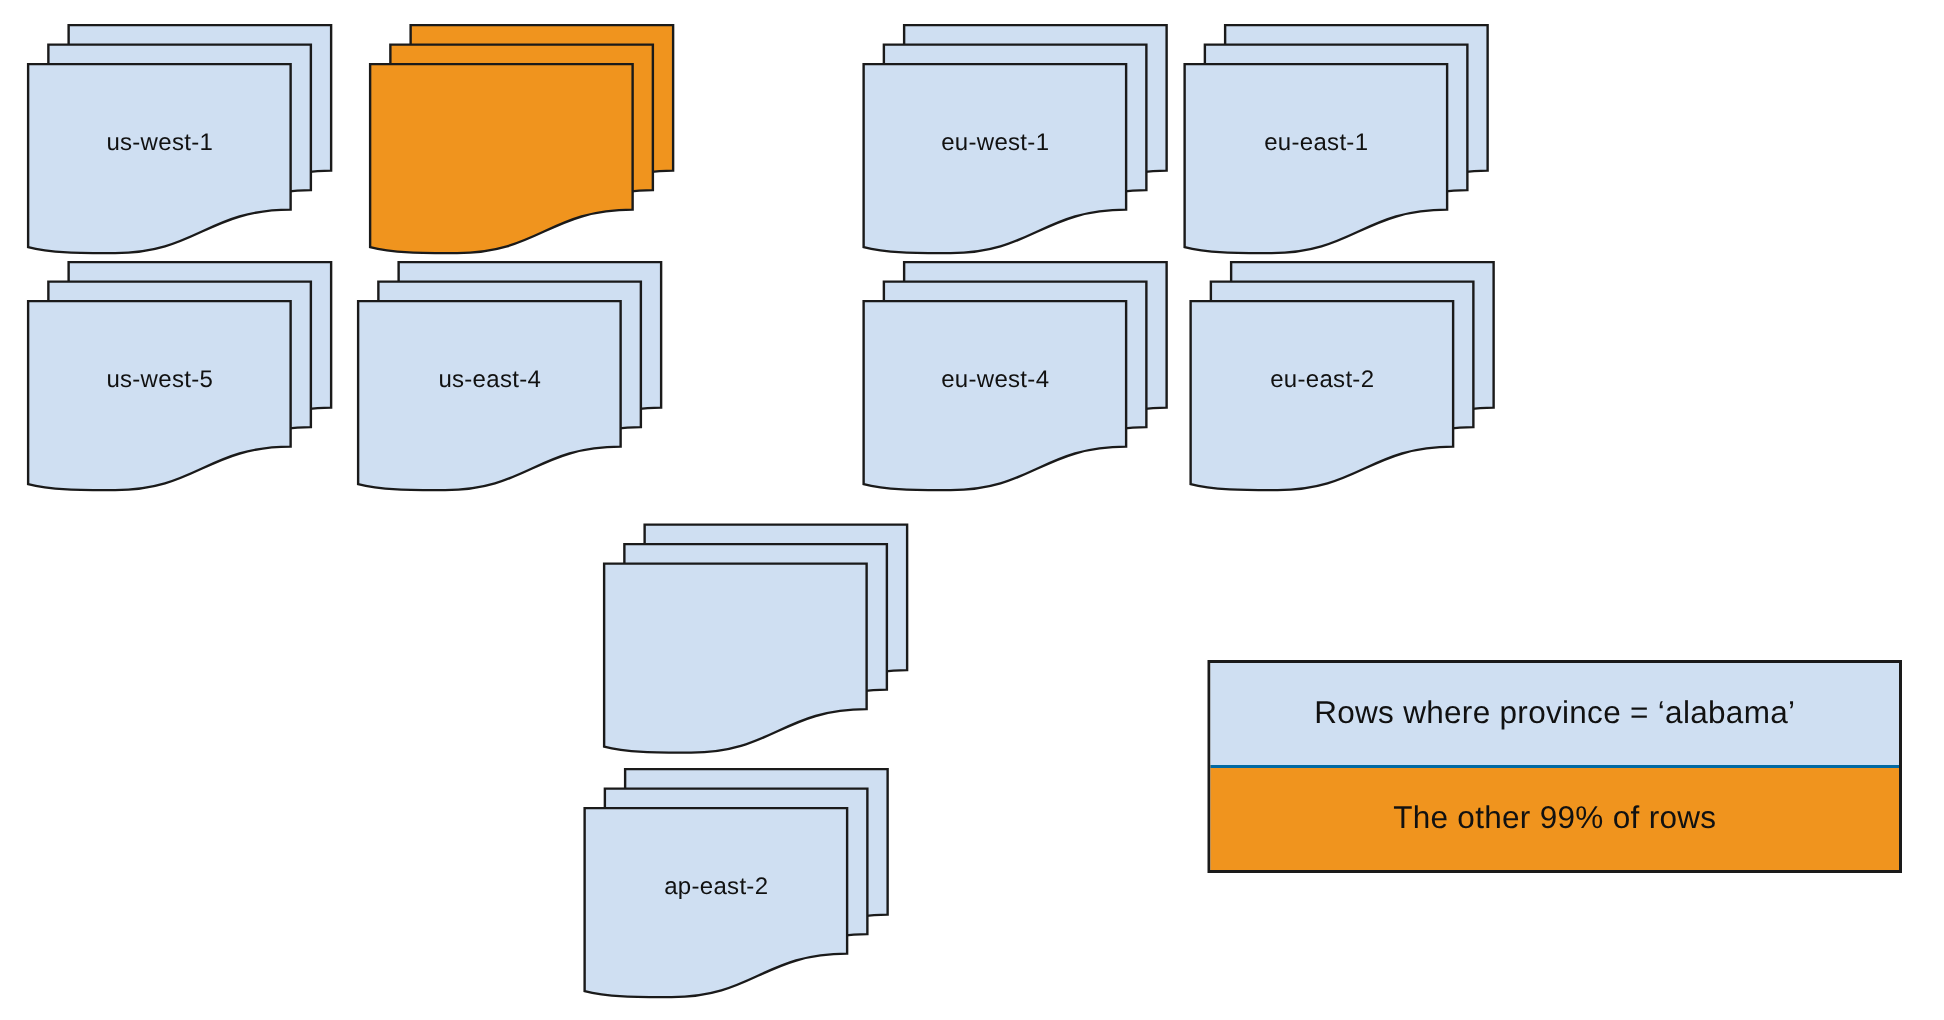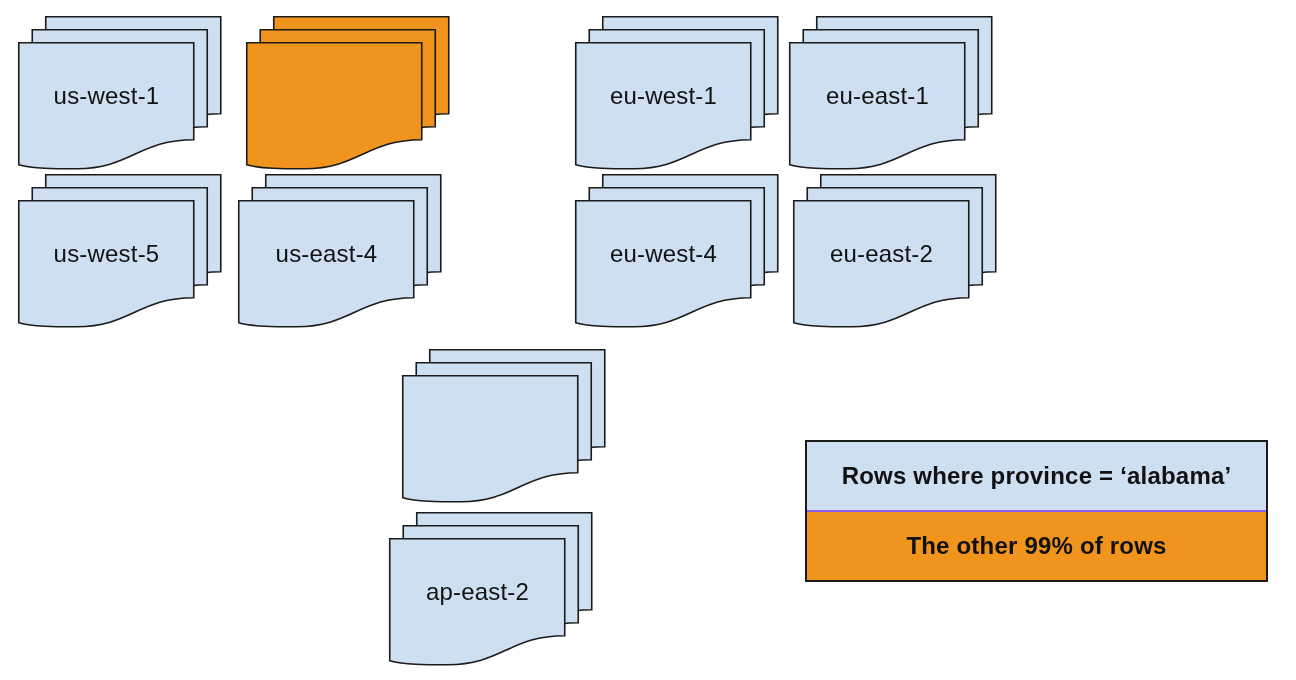--- a/index.html
+++ b/index.html
@@ -6,31 +6,31 @@
   body{
     width:1296px;height:680px;position:relative;background:#ffffff;
     font-family:"Liberation Sans","DejaVu Sans",sans-serif;color:#111;
     overflow:hidden;
   }
   .stack{position:absolute;width:212px;height:160px;}
   .stack svg{position:absolute;left:0;top:0;overflow:visible;}
   .stack .label{
     position:absolute;left:1px;top:66px;width:175px;height:28px;
     display:flex;align-items:center;justify-content:center;
-    font-size:24px;letter-spacing:0.2px;white-space:nowrap;
+    font-size:16px;letter-spacing:0.2px;white-space:nowrap;
   }
   .legend{
     position:absolute;left:805px;top:440px;width:463px;height:142px;
     border:2px solid #1a1a1a;box-sizing:border-box;display:flex;flex-direction:column;
   }
   .legend-row{
     flex:1;display:flex;align-items:center;justify-content:center;
-    font-size:24px;letter-spacing:0.2px;font-weight:bold;
+    font-size:21px;letter-spacing:0.2px;
   }
-  .legend-row + .legend-row{border-top:2px solid #8b5cf6;}
+  .legend-row + .legend-row{border-top:2px solid #0369a1;}
 </style>
 </head>
 <body>
 
 <div class="stack" style="left:18px;top:16px">
   <svg width="212" height="160" viewBox="0 0 212 160">
     <g stroke="#1a1a1a" stroke-width="1.6" fill="#CFDFF2">
       <path transform="translate(27.75,0.75)" d="M0 0 H175 V97 C120 97 112 126 58 126 C36 126 14 126 0 122 Z"></path>
       <path transform="translate(14.25,13.75)" d="M0 0 H175 V97 C120 97 112 126 58 126 C36 126 14 126 0 122 Z"></path>
       <path transform="translate(0.75,26.75)" d="M0 0 H175 V97 C120 97 112 126 58 126 C36 126 14 126 0 122 Z"></path>

